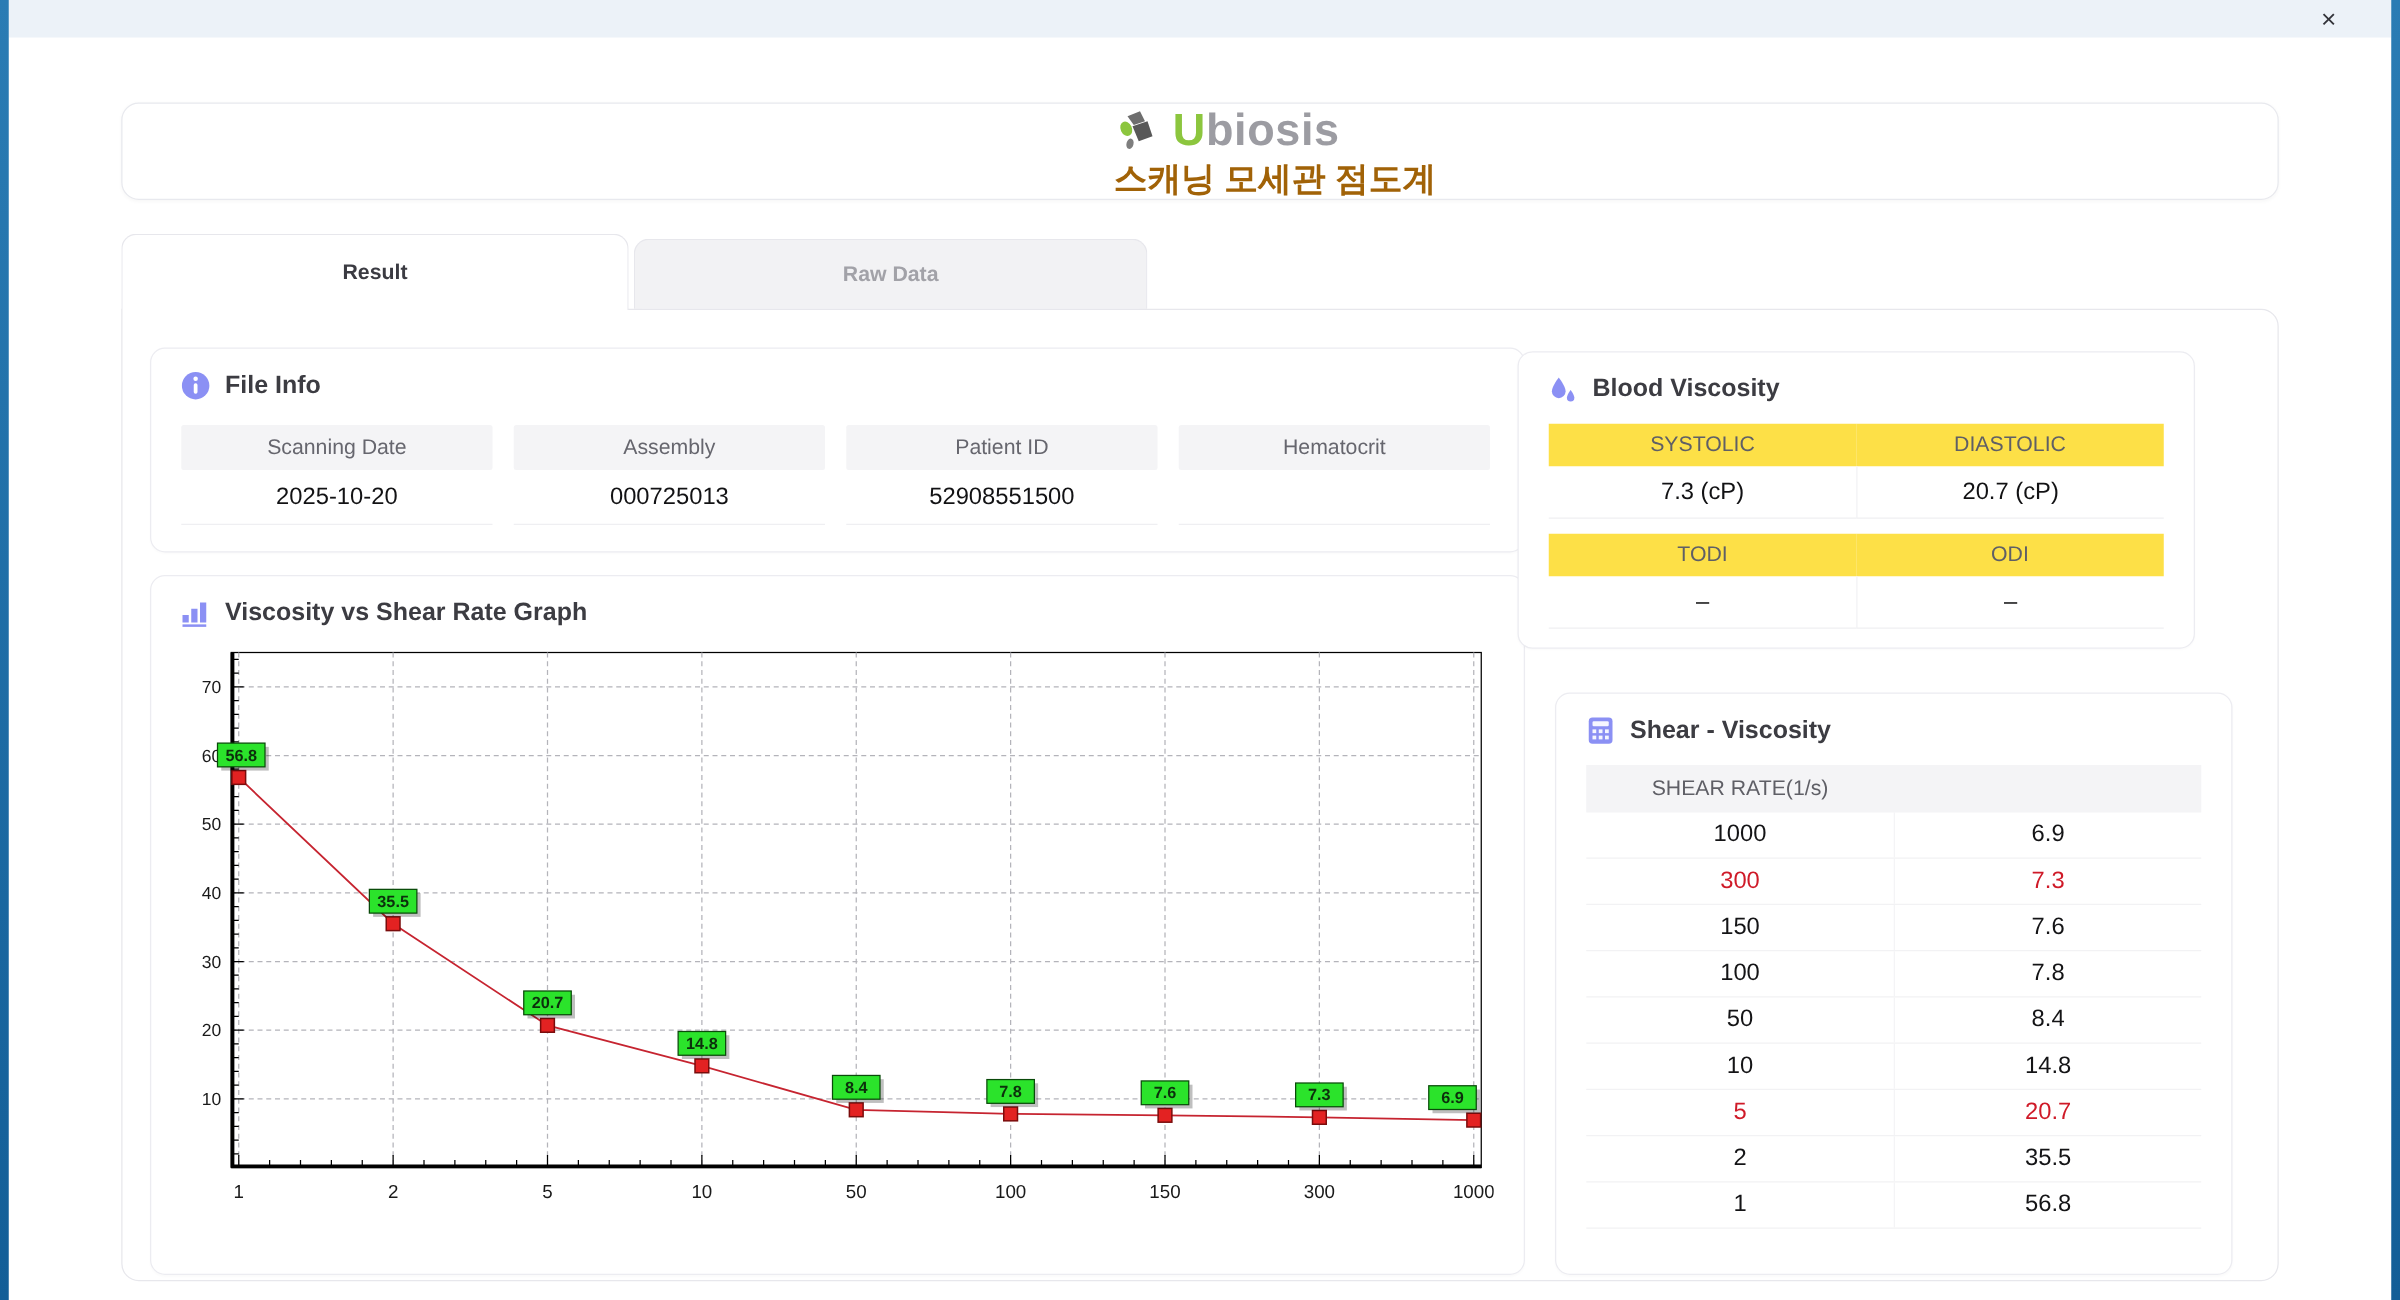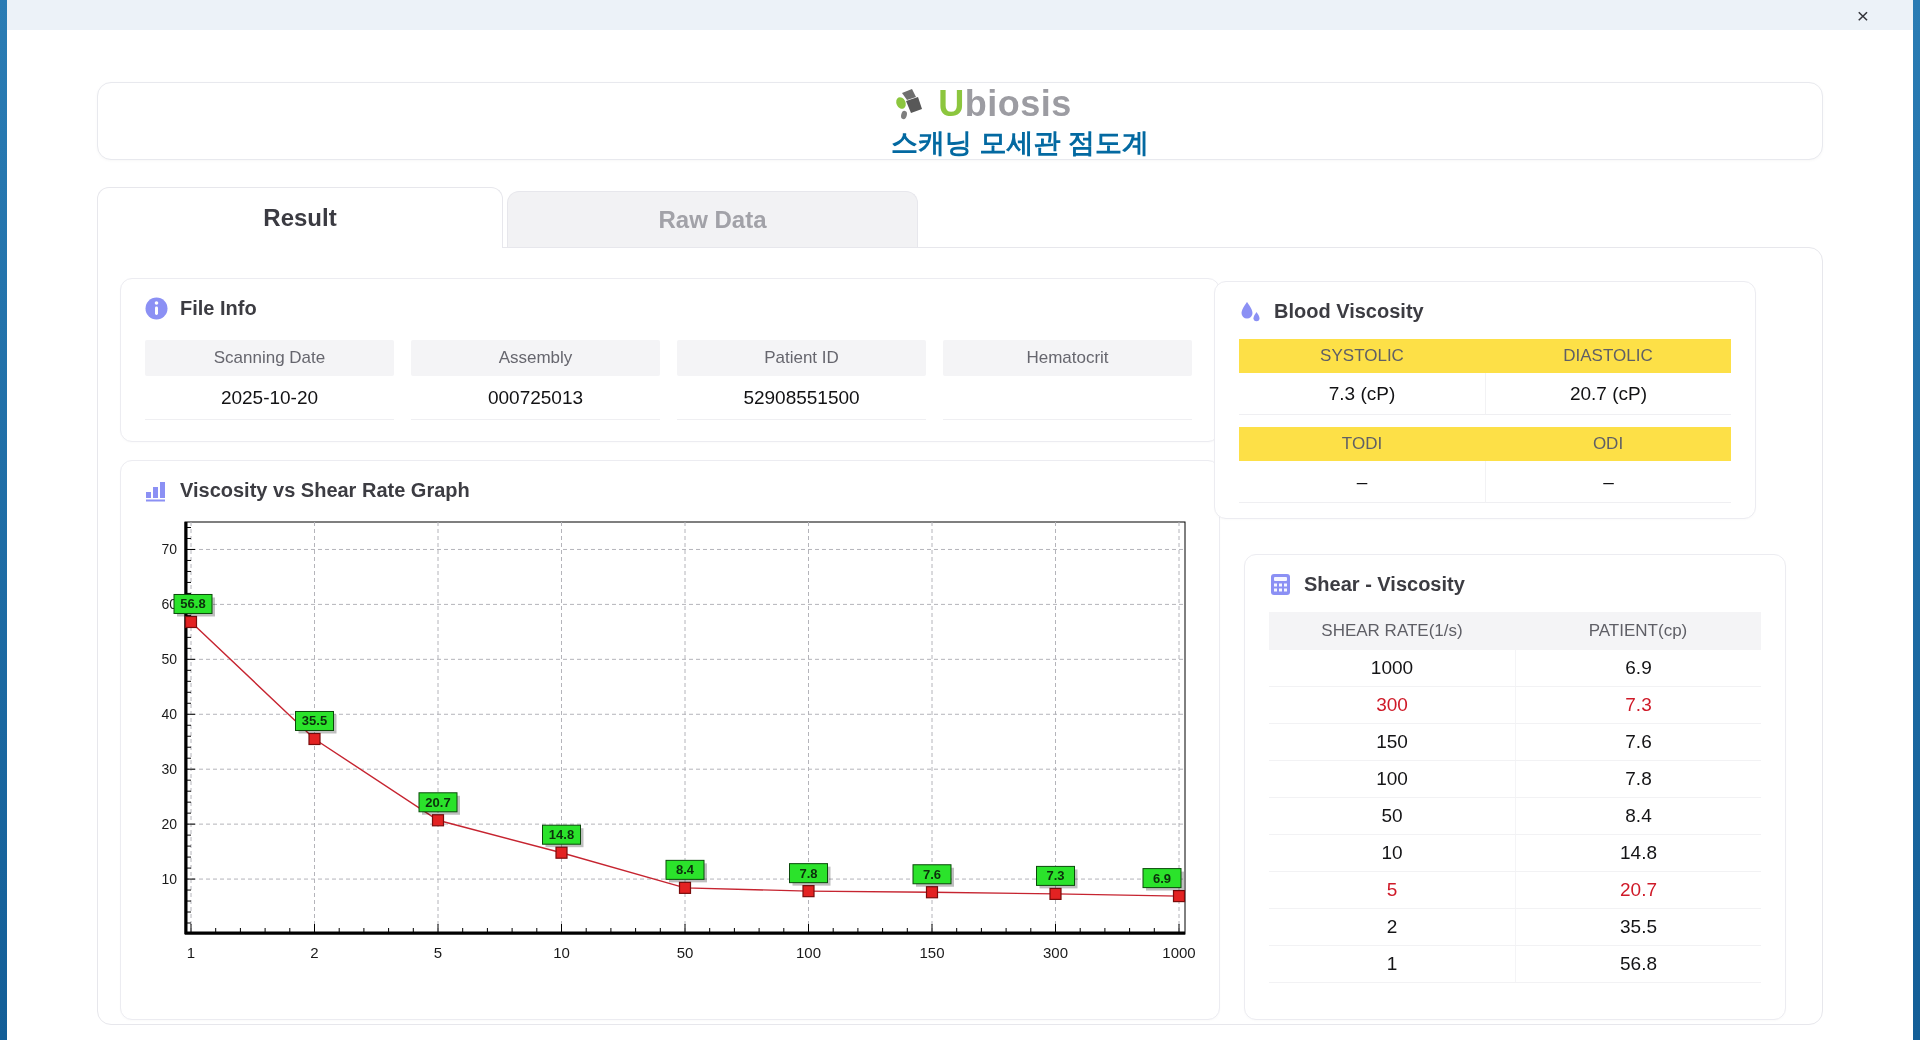--- a/index.html
+++ b/index.html
@@ -14,27 +14,27 @@
   .close-btn { font-size:21px; color:#33343a; cursor:default; line-height:1;
     padding:0 6px; }
   .app { position:absolute; left:7px; right:7px; top:30px; bottom:0; background:#fff; }
 
   .header-card { margin:52px 90px 0 90px; height:78px; border:1px solid #e8e9ee;
     border-radius:14px; display:flex; align-items:center; padding-left:44px;
     background:#fff; box-shadow:0 1px 3px rgba(0,0,0,.03);flex-direction:column; }
   .brand { display:flex; align-items:flex-end; }
   .brand-text { font-size:36px; font-weight:600; letter-spacing:.5px; }
   .brand-u { color:#8cc63e; } .brand-rest { color:#9c9ca2; }
-  .app-title { margin-left:76px; color:#0369a1; font-size:27px; font-weight:700;
+  .app-title { margin-left:76px; color:#a16207; font-size:27px; font-weight:700;
     padding-bottom:4px; }
 
   .tabs { display:flex; margin:25px 90px 0 90px; height:62px; align-items:flex-end; }
   .tab { border:1px solid #e7e7ec; border-bottom:none; border-radius:12px 12px 0 0;
     display:flex; align-items:center; justify-content:center; font-weight:700;
-    font-size:24px;margin-top:40px; }
+    font-size:17px;margin-top:40px; }
   .tab.active { background:#fff; width:406px; height:61px; color:#3b3b42;
     position:relative; z-index:3; margin-bottom:-1px; }
   .tab.inactive { background:#f2f2f4; width:411px; height:56px; color:#a2a2a8;
     margin-left:4px; }
 
   .main-card { margin:0 90px; height:778px; border:1px solid #e7e7ec;
     border-radius:0 14px 14px 14px; position:relative; background:#fff; }
 
   .sub-card { position:absolute; border:1px solid #ececf1; border-radius:12px;
     background:#fff; padding:18px 24px; box-shadow:0 1px 2px rgba(0,0,0,.02); }
@@ -356,21 +356,20 @@
                 <rect x="10" y="15.5" width="3" height="3"></rect>
                 <rect x="15" y="15.5" width="3" height="3"></rect>
             </g>
           </svg>
         </span>
         <span class="card-title">Shear - Viscosity</span>
       </div>
       <div class="shear-table">
         <div class="sh-header">
           <div class="sh-hcell">SHEAR RATE(1/s)</div>
-          <div class="sh-hcell">PATIENT(cp)</div>
         </div>
         <div id="shear-rows">
             <div class="sh-row">
               <div class="sh-cell">1000</div>
               <div class="sh-cell">6.9</div>
             </div>
             <div class="sh-row red">
               <div class="sh-cell">300</div>
               <div class="sh-cell">7.3</div>
             </div>

